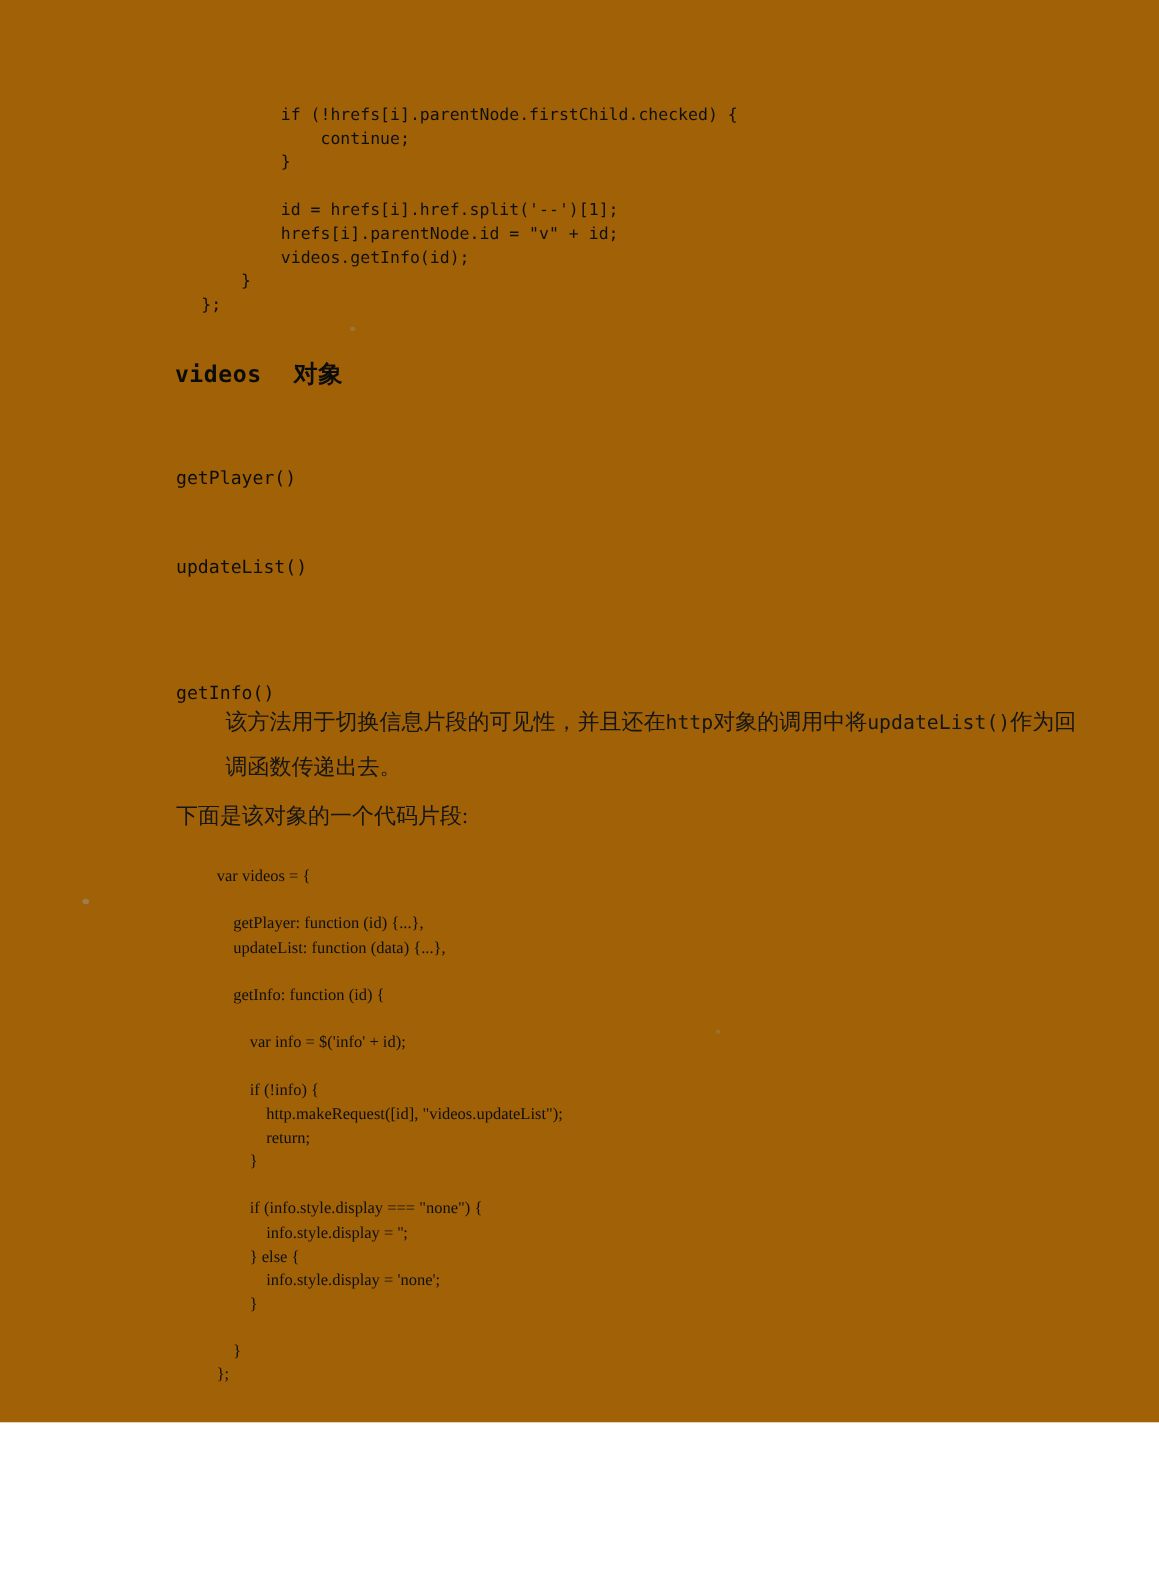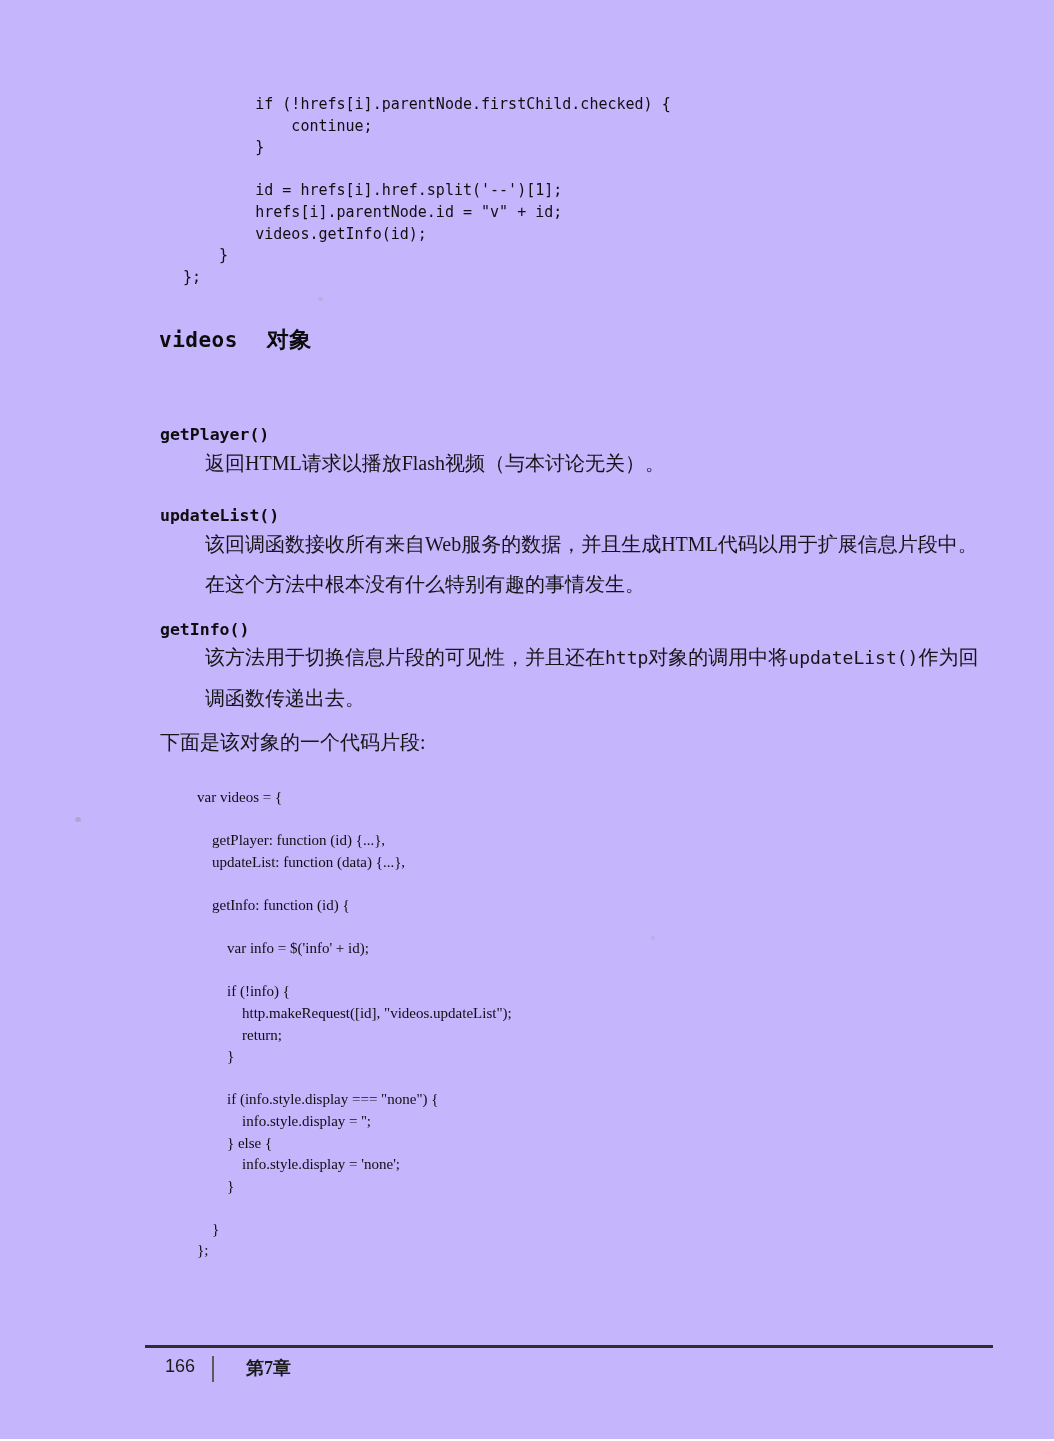--- a/index.html
+++ b/index.html
@@ -3,22 +3,22 @@
 <meta charset="utf-8">
 <style>
   * { margin: 0; padding: 0; box-sizing: border-box; }
   html, body { background: #ffffff; }
   body {
     width: 1054px; height: 1441px;
     font-family: "Liberation Serif", "DejaVu Serif", serif;
   }
   .page {
     position: relative;
-    width: 1054px; height: 1439px;
-    background: #c4b5fd;
+    width: 1054px; height: 1293px;
+    background: #a16207;
     color: #141414;
     overflow: hidden;
   }
   
   .code {
     position: absolute;
     font-family: "DejaVu Sans Mono", "Liberation Mono", monospace;
     font-size: 15px;
     line-height: 21.6px;
     color: #0f0f0f;
@@ -54,21 +54,21 @@
   .desc-gi  { top: 637px; }
   .lead-out { left: 160px; top: 722px; width: 800px; }
   .icode {
     font-family: "DejaVu Sans Mono", "Liberation Mono", monospace;
     font-size: 18px;
   }
   
   .mname {
     position: absolute; left: 160px;
     font-family: "DejaVu Sans Mono", "Liberation Mono", monospace;
-    font-size: 16.5px; font-weight: bold;
+    font-size: 16.5px; font-weight: normal;
     line-height: 24px; color: #0d0d0d;
   }
   .mname-gp { top: 423px; }
   .mname-ul { top: 504px; }
   .mname-gi { top: 618px; text-align: center; }
   
   .footer-rule {
     position: absolute; left: 145px; top: 1345px;
     width: 848px; height: 3px; background: #2f2f2f;
   }
@@ -107,24 +107,22 @@
         id = hrefs[i].href.split('--')[1];
         hrefs[i].parentNode.id = "v" + id;
         videos.getInfo(id);
     }
 };</pre>
 
   <h2 class="heading"><span class="h-code">videos</span><span class="h-cjk">对象</span></h2>
 
 
   <div class="mname mname-gp">getPlayer()</div>
-  <p class="body desc desc-gp">返回HTML请求以播放Flash视频（与本讨论无关）。</p>
 
   <div class="mname mname-ul">updateList()</div>
-  <p class="body desc desc-ul">该回调函数接收所有来自Web服务的数据，并且生成HTML代码以用于扩展信息片段中。在这个方法中根本没有什么特别有趣的事情发生。</p>
 
   <div class="mname mname-gi">getInfo()</div>
   <p class="body desc desc-gi"><span>该方法用于切换信息片段的可见性，并且还在</span><span class="icode">http</span><span>对象的调用中将</span><span class="icode">updateList()</span><span>作为回调函数传递出去。</span></p>
 
   <p class="body lead-out">下面是该对象的一个代码片段:</p>
 
   <pre class="code code-main">var videos = {
 
     getPlayer: function (id) {...},
     updateList: function (data) {...},

